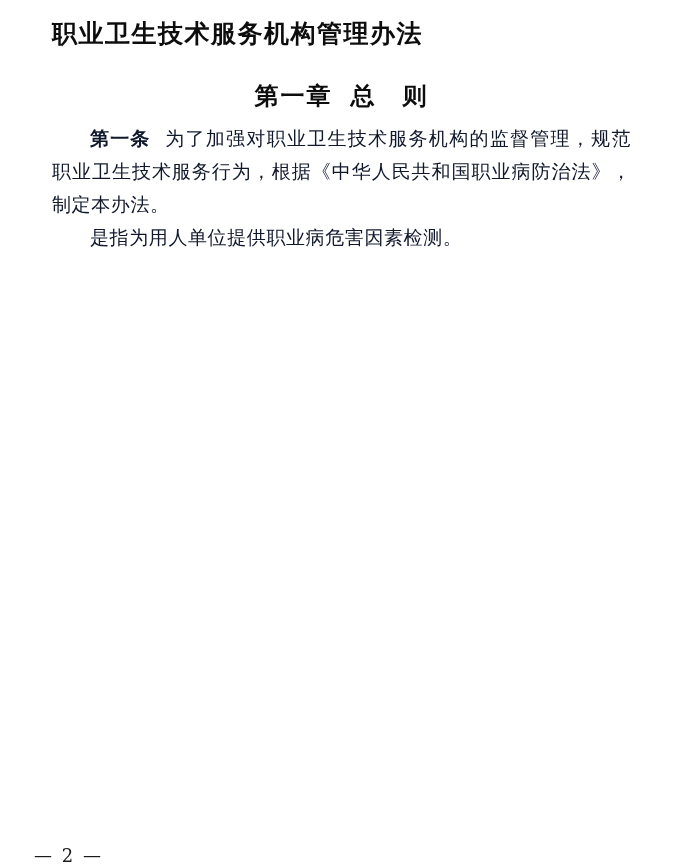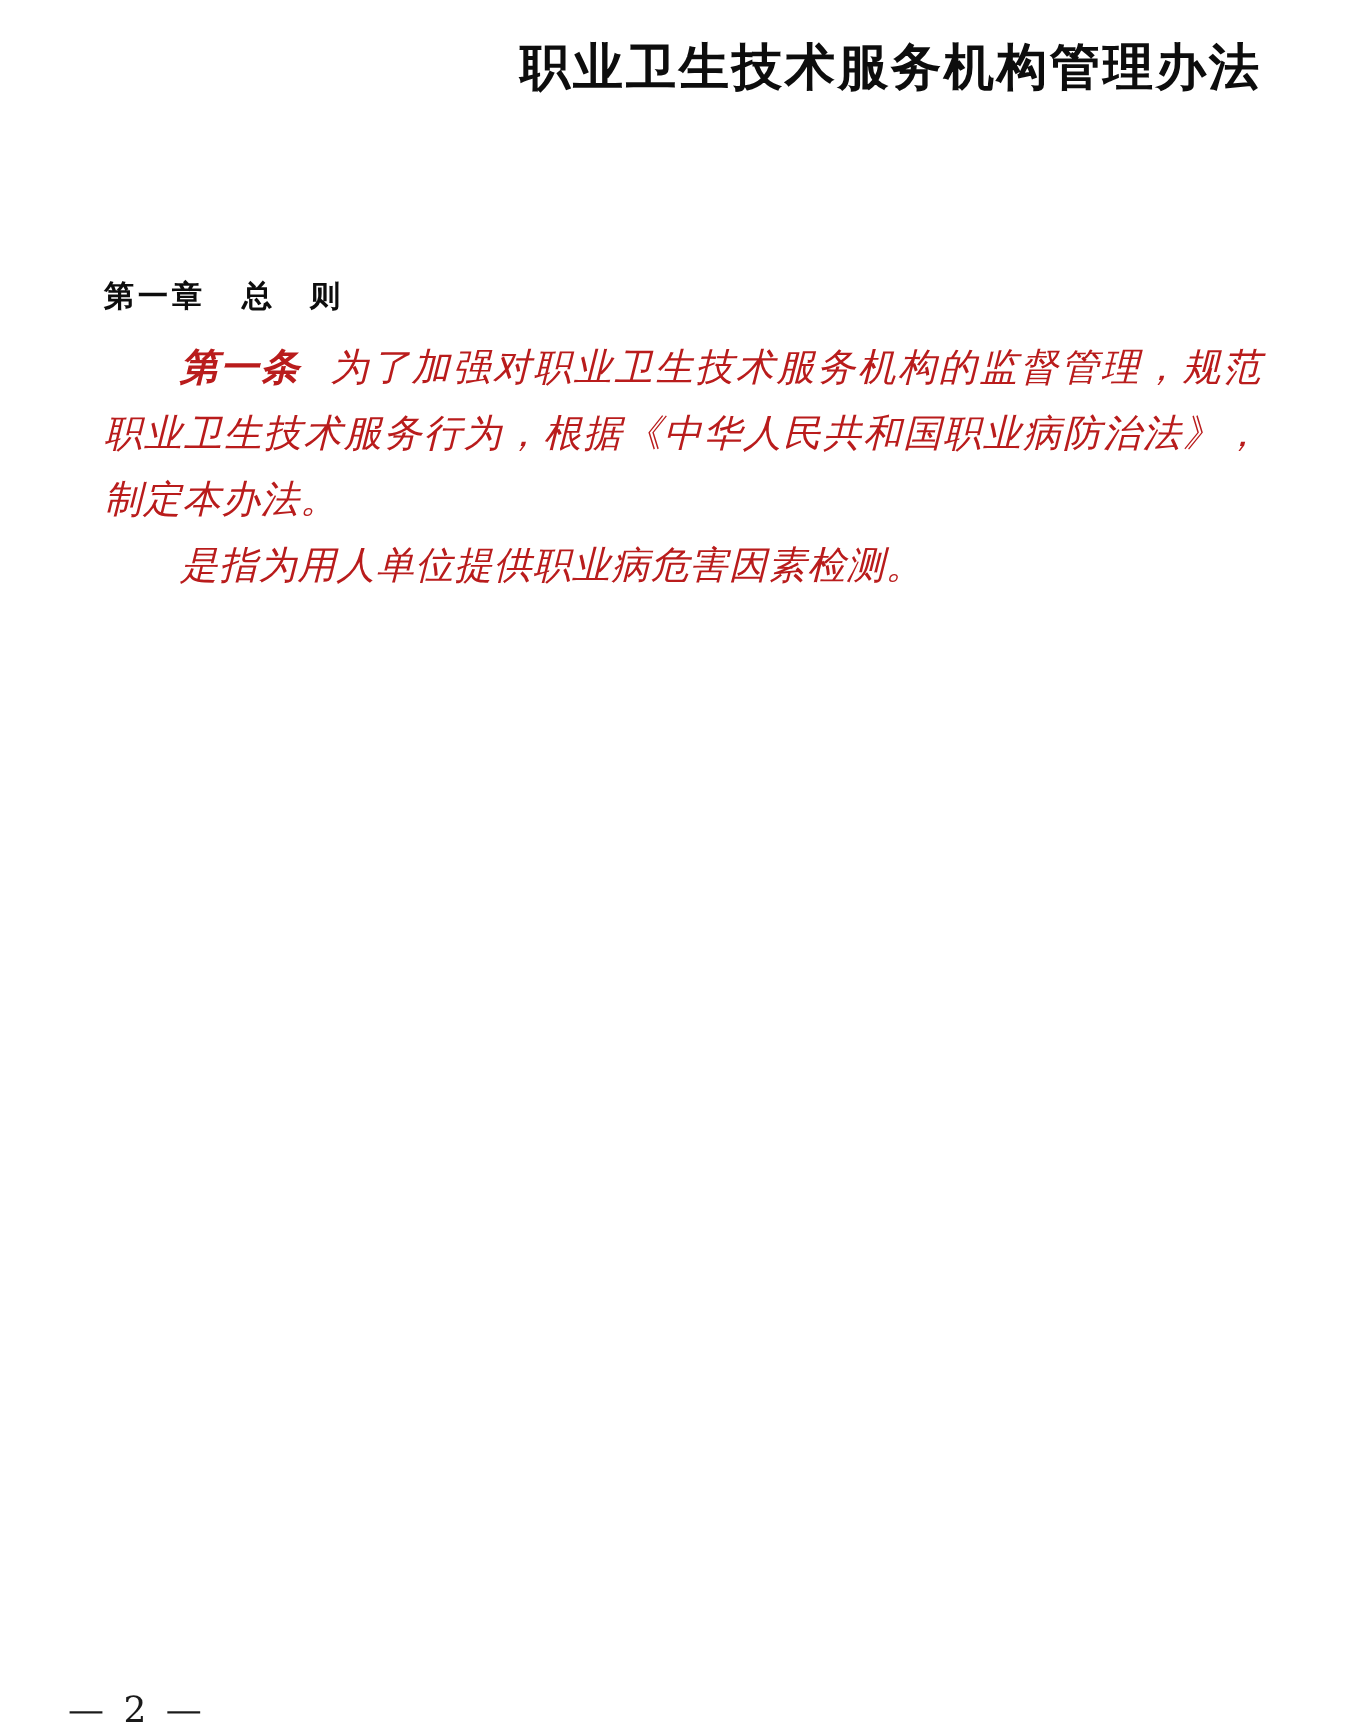--- a/index.html
+++ b/index.html
@@ -16,51 +16,51 @@
     position: relative;
   }
   .page {
     position: relative;
     width: 683px;
     height: 864px;
     box-sizing: border-box;
     padding: 0 52px;
   }
   .doc-title {
-    text-align: right;
+    text-align: left;
     font-size: 25px;
     font-weight: bold;
     letter-spacing: 1.5px;
     margin-top: 16px;
     margin-bottom: 0;
     line-height: 1.4;
     color: #0d0d0d;
   }
   .chapter-heading {
-    font-size: 15px;
+    text-align: center;
+    font-size: 24px;
     font-weight: bold;
     letter-spacing: 2px;
-    margin-top: 88px;
+    margin-top: 29px;
     margin-bottom: 10px;
     color: #0d0d0d;
   }
   .chapter-heading .gap {
     display: inline-block;
     width: 18px;
   }
   .para {
     font-size: 19px;
     line-height: 1.73;
     text-align: justify;
     text-justify: inter-ideograph;
     margin: 0;
     text-indent: 38px;
     letter-spacing: 0.6px;
-    color: #b91c1c;
-    font-style: italic;
+    color: #0f172a;
   }
   .para .art-label {
     font-weight: bold;
     letter-spacing: 0.5px;
   }
   .para .sep {
     display: inline-block;
     width: 14px;
   }
   .page-number {

